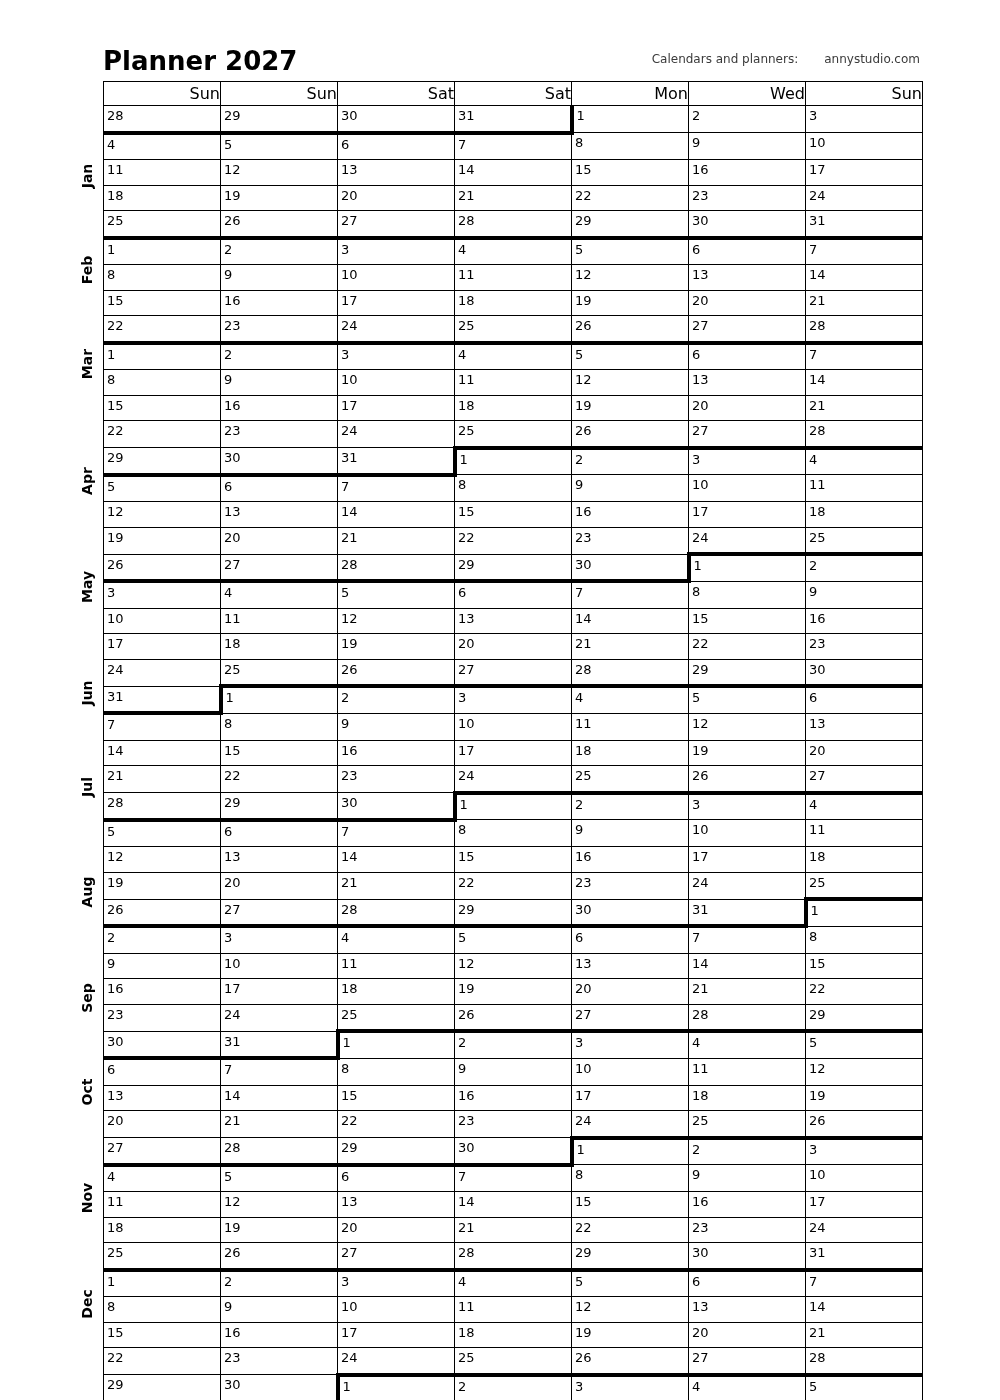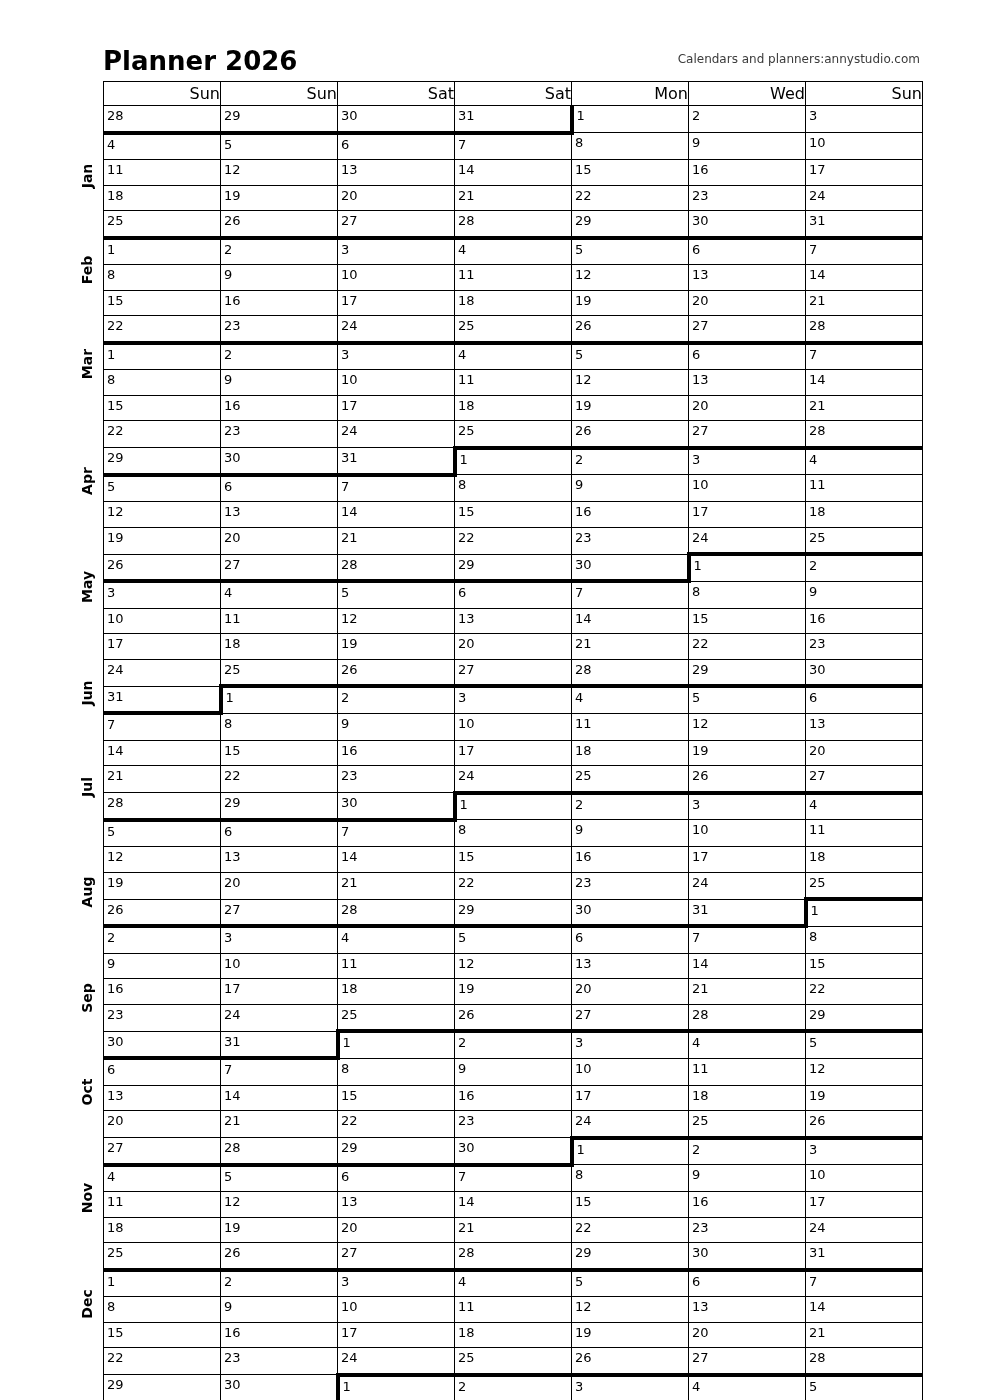--- a/index.html
+++ b/index.html
@@ -12,21 +12,21 @@
   .page{position:relative;width:1000px;height:1400px;overflow:hidden;}
 
   .page-title{
     position:absolute;left:103px;top:47px;margin:0;
     font-size:26px;font-weight:bold;letter-spacing:0px;line-height:28px;
   }
   .credit{
     position:absolute;top:52px;right:80px;
     font-size:12px;color:#3a3a3a;white-space:nowrap;
   }
-  .credit .site{margin-left:0;}
+  .credit .site{margin-left:26px;}
 
   .cal-wrap{position:absolute;left:103px;top:81px;}
 
   table.cal{
     border-collapse:collapse;table-layout:fixed;
     width:819px;
   }
   .cal col{width:117px;}
   .cal th{
     height:23px;border:1px solid #000;
@@ -48,21 +48,21 @@
     position:absolute;left:-16px;
     transform:translate(-50%,-50%) rotate(-90deg);
     font-size:14px;font-weight:bold;white-space:nowrap;
   }
 </style>
 </head>
 <body style="background: rgb(255, 255, 255); color: rgb(0, 0, 0);">
 
 <div class="page">
 
-  <h1 class="page-title">Planner 2026</h1>
+  <h1 class="page-title">Planner 2027</h1>
 
   <div class="credit" style="color: rgb(58, 58, 58);">
     <span>Calendars and planners:</span><span class="site">annystudio.com</span>
   </div>
 
   <div class="cal-wrap">
     <div class="month-labels" id="month-labels">
         <div class="month-label" style="top: 94.5px;">Jan</div>
         <div class="month-label" style="top: 188.5px;">Feb</div>
         <div class="month-label" style="top: 282.5px;">Mar</div>

